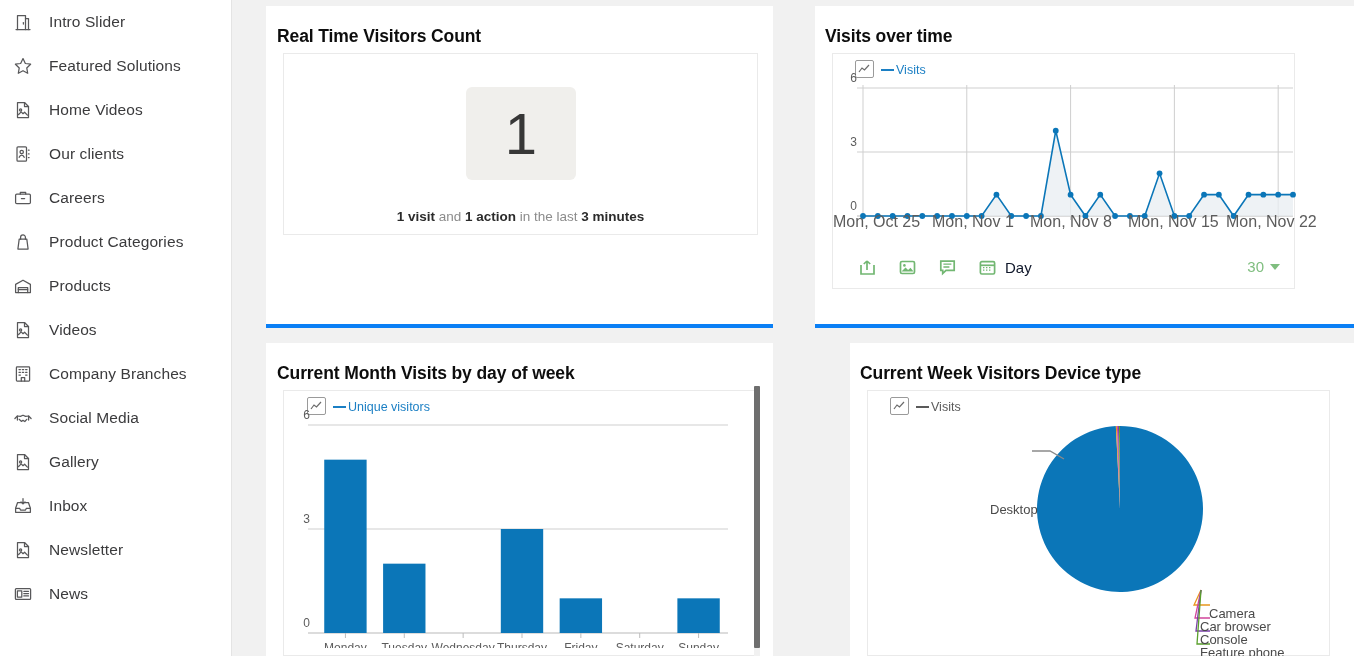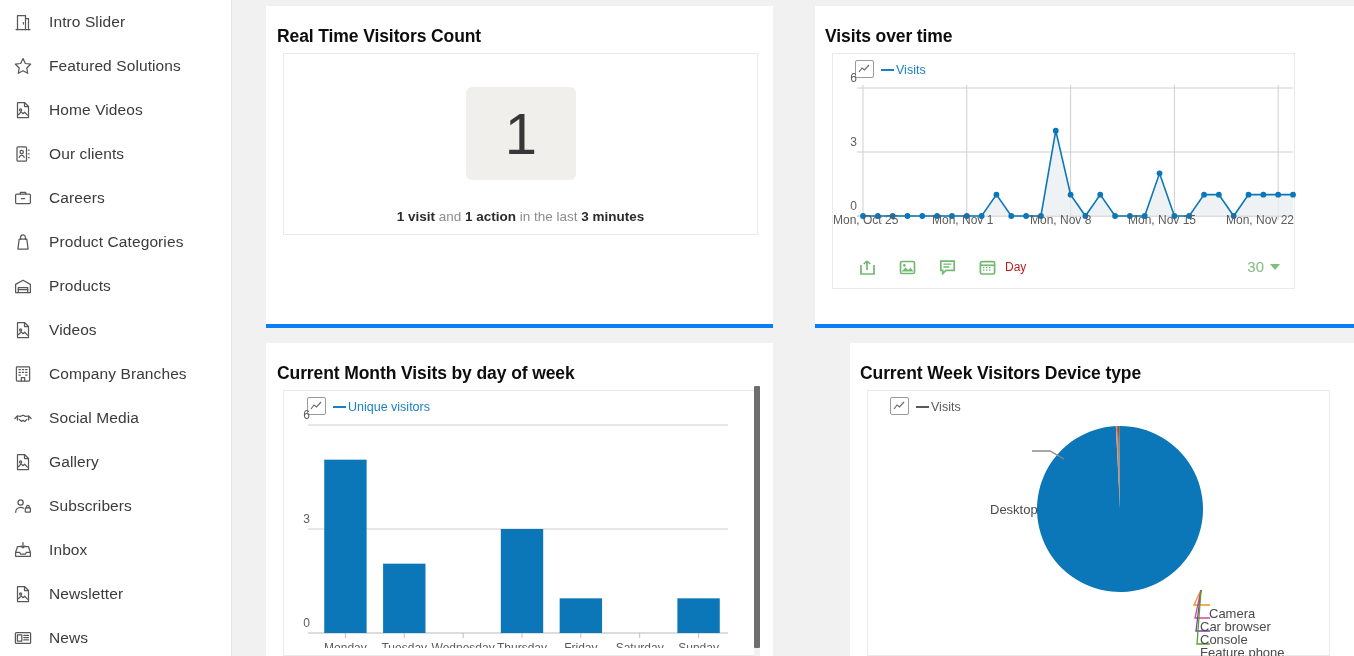--- a/index.html
+++ b/index.html
@@ -90,31 +90,31 @@
   .legend-icon {
     width: 19px; height: 18px; box-sizing:border-box;
     border: 1px solid #9a9a9a; border-radius: 2px;
     display:flex; align-items:center; justify-content:center;
   }
   .legend-dash { display:inline-block; width:13px; height:2.5px; background:#1b7fc4; margin-right:2px; vertical-align: middle;}
   .legend-text { font-size: 12.5px; color: #1b7fc4; }
   .legend-text.gray { color:#5a5a5a; }
   .legend-dash.gray { background:#5a5a5a; }
 
-  .axis-label { position:absolute; font-size:12px; color:#5c5c5c; white-space:nowrap; }
+  .axis-label { position:absolute; font-size:16px; color:#5c5c5c; white-space:nowrap; }
   .ytick { position:absolute; font-size:12px; color:#5c5c5c; text-align:right; }
 
   
   .chart-toolbar {
     position: absolute;
     display:flex; align-items:center;
     color: #72b772;
   }
   .tb-icon { width:24px; height:24px; display:flex; align-items:center; justify-content:center; cursor:pointer; color:#72b772; }
-  .tb-period { font-size:12px; color:#b91c1c; margin-left:6px; cursor:pointer; }
+  .tb-period { font-size:15px; color:#0f172a; margin-left:6px; cursor:pointer; }
   .tb-right { position:absolute; right:0; display:flex; align-items:center; gap:6px; color:#7fbe7f; font-size:15px; cursor:pointer;}
   .caret { width:0;height:0;border-left:5px solid transparent;border-right:5px solid transparent;border-top:6px solid #7fbe7f; }
 
   .scrollbar-track {
     position:absolute; width:6px; background:#f1f1f1;
   }
   .scrollbar-thumb {
     position:absolute; width:6px; background:#6e6e6e; border-radius:1px;
   }
   .pie-label { position:absolute; font-size:13px; color:#4a4a4a; white-space:nowrap; }
@@ -229,31 +229,20 @@
       <div class="nav-item">
         <span class="ico">
           <svg width="20" height="20" viewBox="0 0 20 20">
             <path stroke="currentColor" fill="none" stroke-width="1.25" stroke-linecap="round" stroke-linejoin="round" d="M4.5 2.5h7l4 4v11h-11z"></path>
             <path stroke="currentColor" fill="none" stroke-width="1.25" stroke-linecap="round" stroke-linejoin="round" d="M11.5 2.5v4h4"></path>
             <circle stroke="currentColor" fill="none" stroke-width="1.25" stroke-linecap="round" stroke-linejoin="round" cx="7.6" cy="10" r="1.1"></circle>
             <path stroke="currentColor" fill="none" stroke-width="1.25" stroke-linecap="round" stroke-linejoin="round" d="M5.6 14.5l2.6-2.6 1.8 1.8 1.6-1.5 2.8 2.9"></path>
           </svg>
         </span>
         <span class="nav-label">Gallery</span>
-      </div>
-      <div class="nav-item">
-        <span class="ico">
-          <svg width="20" height="20" viewBox="0 0 20 20">
-            <circle stroke="currentColor" fill="none" stroke-width="1.25" stroke-linecap="round" stroke-linejoin="round" cx="7.6" cy="6.5" r="2.6"></circle>
-            <path stroke="currentColor" fill="none" stroke-width="1.25" stroke-linecap="round" stroke-linejoin="round" d="M2.7 16.3c0-2.9 2.2-5 4.9-5 1.1 0 2.1.3 2.9.9"></path>
-            <rect stroke="currentColor" fill="none" stroke-width="1.25" stroke-linecap="round" stroke-linejoin="round" x="12.3" y="11.9" width="5.1" height="4.3" rx="0.7"></rect>
-            <path stroke="currentColor" fill="none" stroke-width="1.25" stroke-linecap="round" stroke-linejoin="round" d="M13.6 11.9v-1.3a1.3 1.3 0 0 1 2.6 0v1.3"></path>
-          </svg>
-        </span>
-        <span class="nav-label">Subscribers</span>
       </div>
       <div class="nav-item">
         <span class="ico">
           <svg width="20" height="20" viewBox="0 0 20 20">
             <path stroke="currentColor" fill="none" stroke-width="1.25" stroke-linecap="round" stroke-linejoin="round" d="M2.6 12.3 4.6 6.5h10.8l2 5.8v4H2.6z"></path>
             <path stroke="currentColor" fill="none" stroke-width="1.25" stroke-linecap="round" stroke-linejoin="round" d="M2.6 12.3h4l.9 1.7h5l.9-1.7h4"></path>
             <path stroke="currentColor" fill="none" stroke-width="1.25" stroke-linecap="round" stroke-linejoin="round" d="M10 2.6v5.3m0 0 2-2m-2 2-2-2"></path>
           </svg>
         </span>
         <span class="nav-label">Inbox</span>

